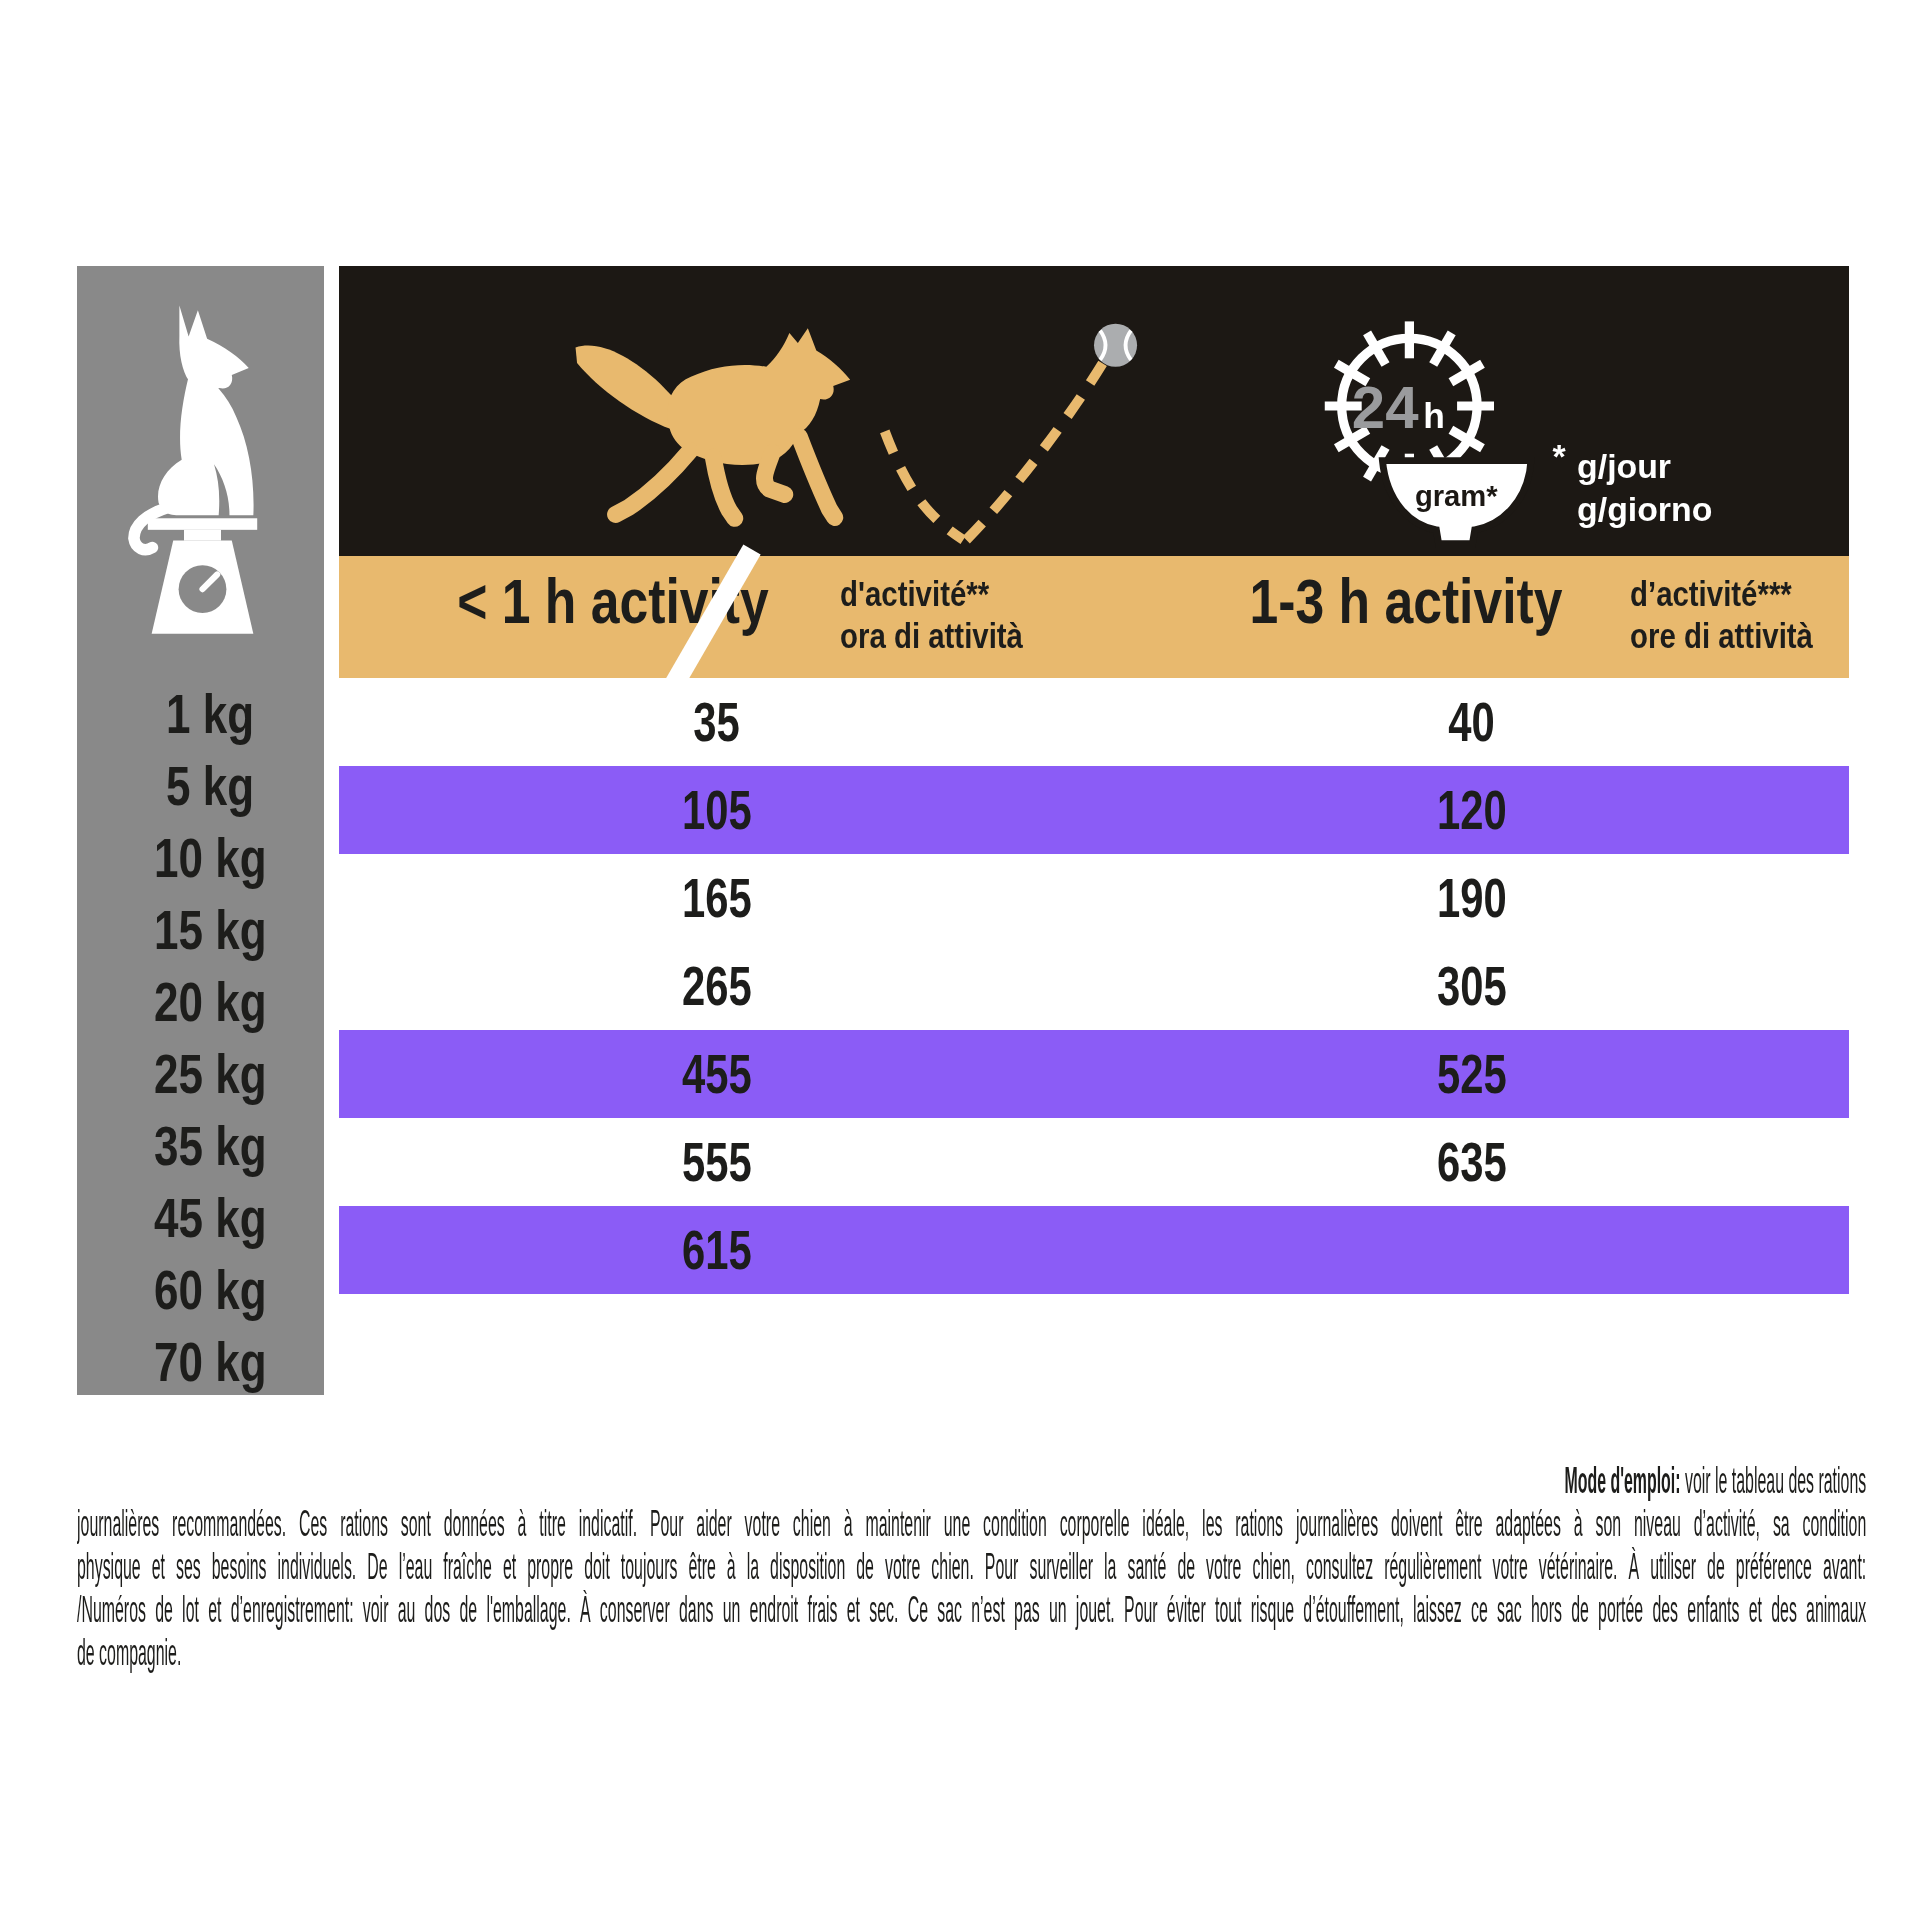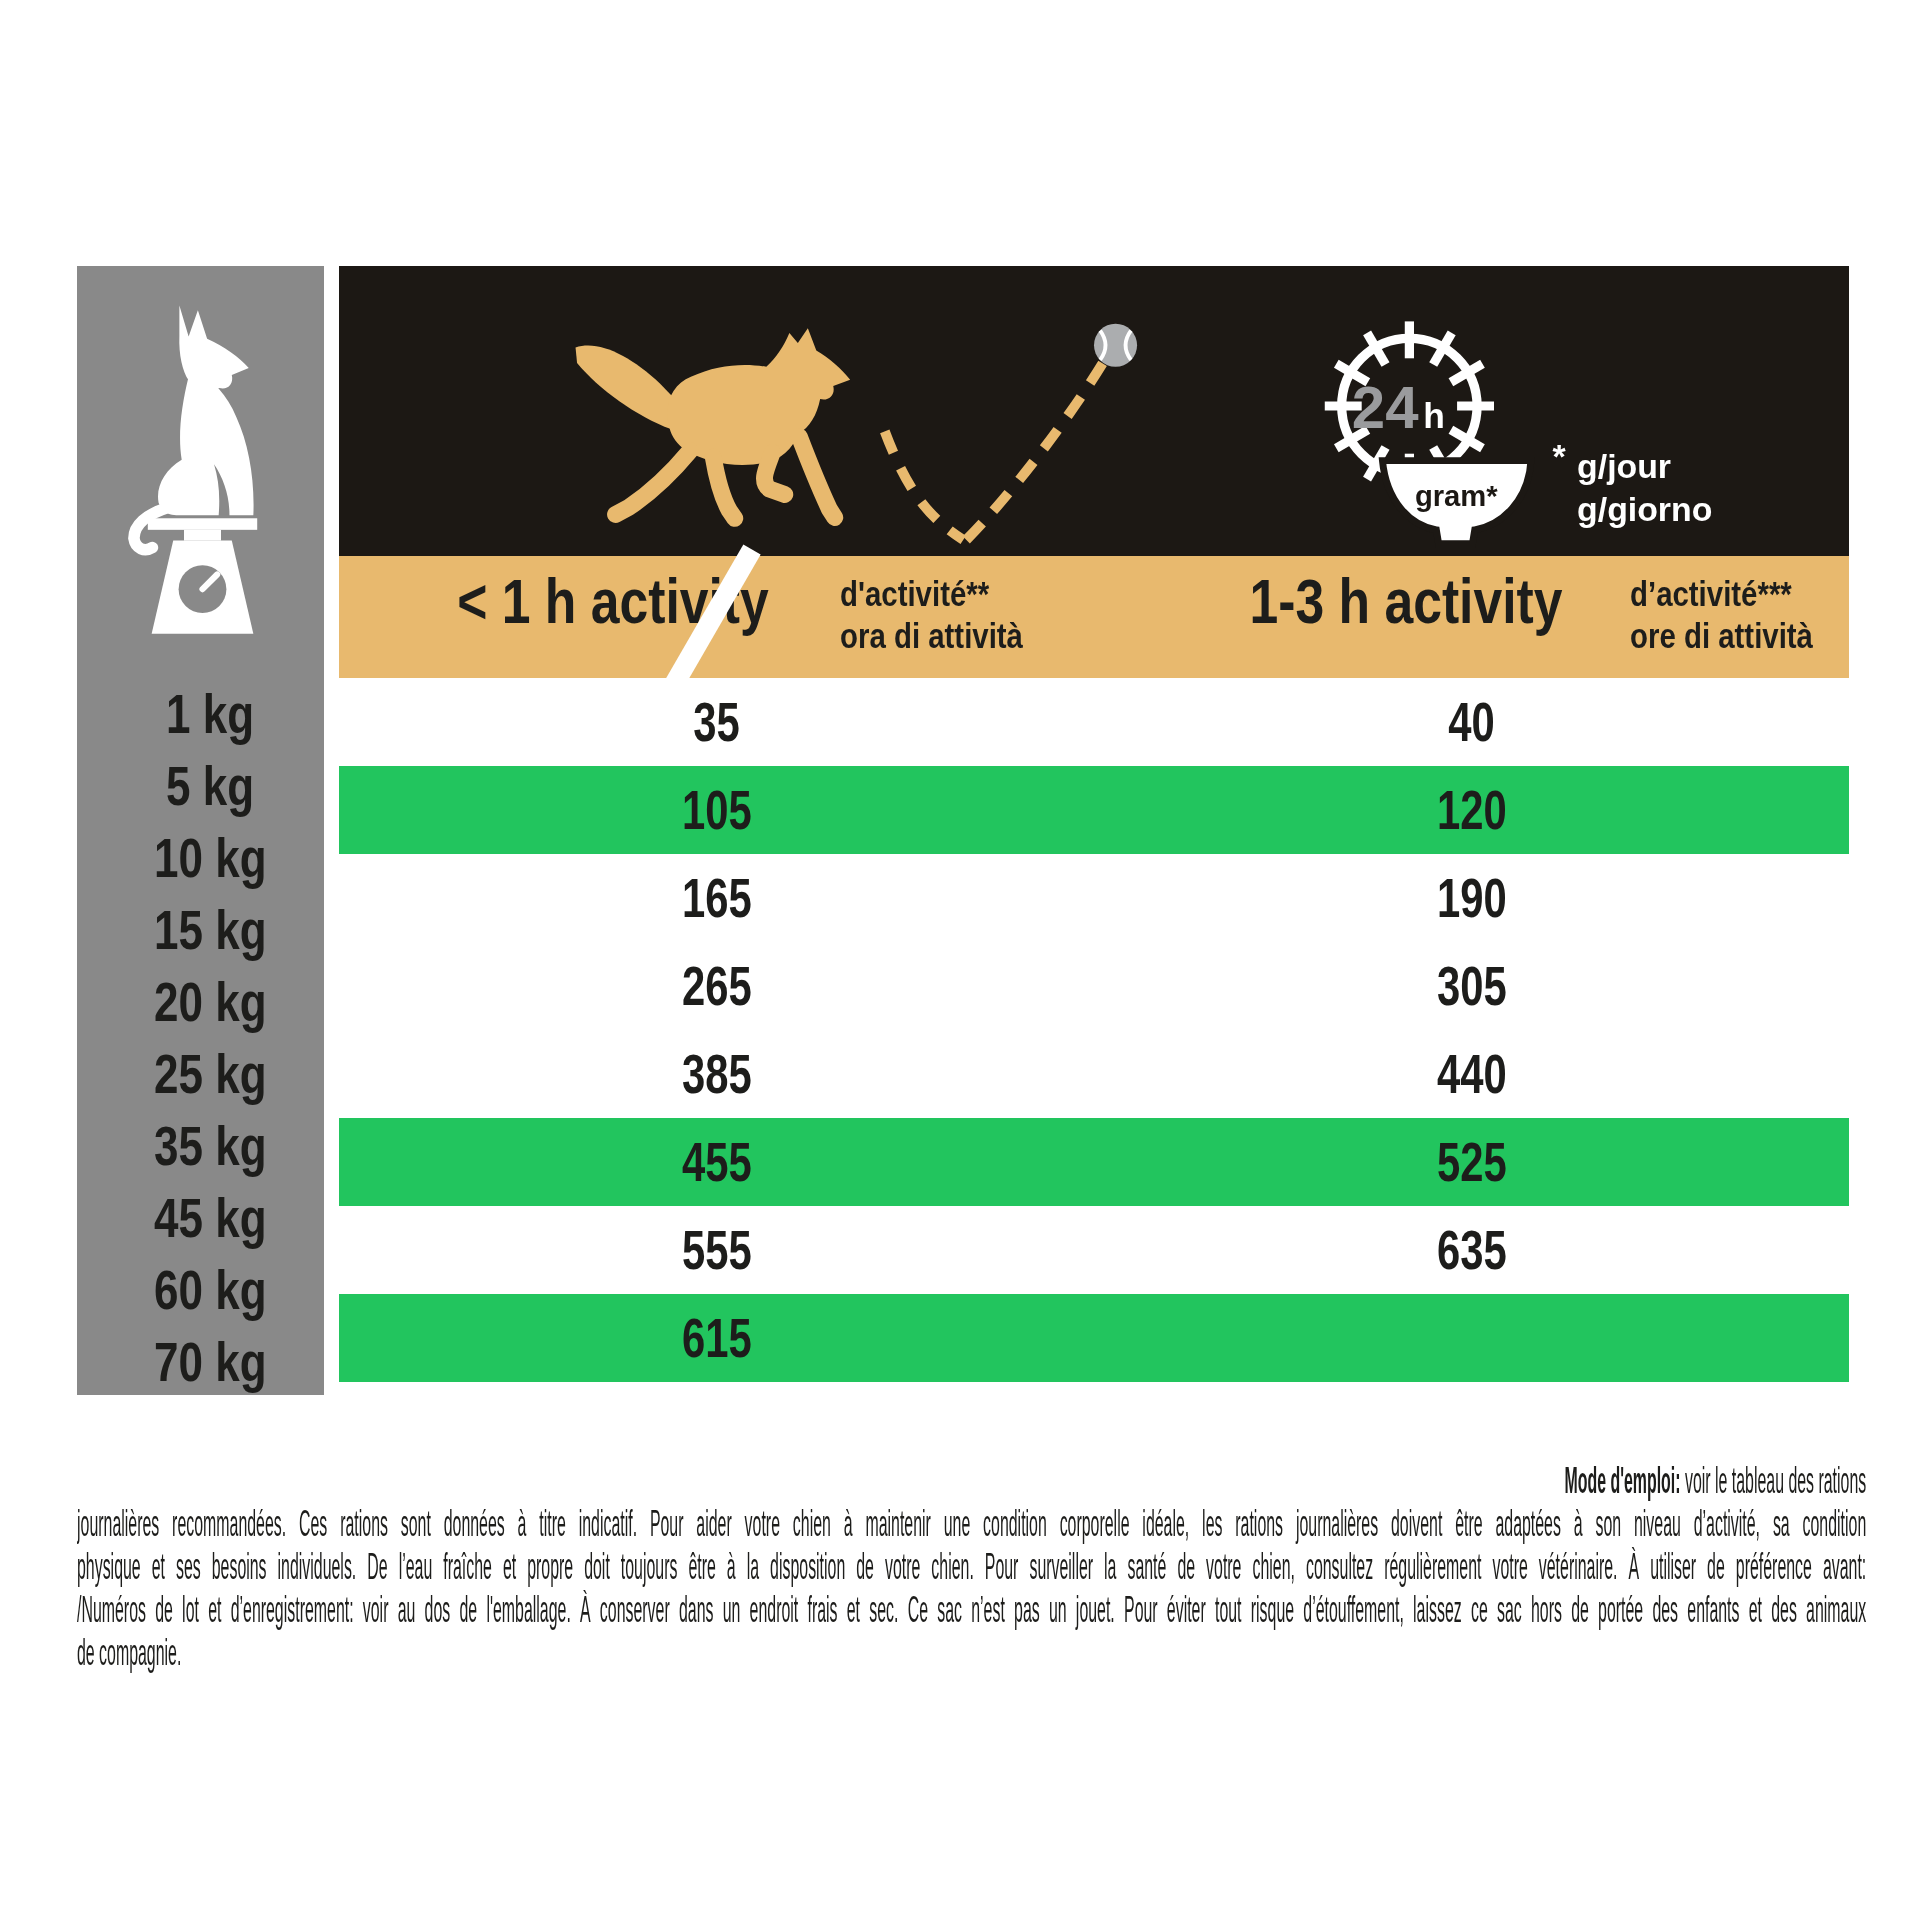--- a/index.html
+++ b/index.html
@@ -25,21 +25,21 @@
   .col-title.high{left:1067px;}
   .col-subs{position:absolute;top:17px;font-size:35px;font-weight:700;line-height:42px;color:#1d1d1b;
             transform:scaleX(0.84);transform-origin:0 0;white-space:nowrap;}
   .col-subs.low{left:501px;}
   .col-subs.high{left:1291px;}
   .slash{position:absolute;left:364px;top:-17px;width:20px;height:156px;background:#ffffff;transform:rotate(30deg);}
 
   
   .rows{position:absolute;left:339px;top:678px;width:1510px;}
   .row{height:88px;display:flex;}
-  .row.alt{background:#22c55e;}
+  .row.alt{background:#8b5cf6;}
   .cell{width:50%;display:flex;align-items:center;justify-content:center;}
   .cell span{display:inline-block;transform:scaleX(0.76);font-size:55px;font-weight:700;color:#1d1d1b;}
 
   
   .footer{position:absolute;left:77px;top:1459px;width:4161px;transform:scaleX(0.43);transform-origin:0 0;
           font-size:37px;line-height:43px;color:#1d1d1b;}
   .f-line{height:43px;overflow:hidden;}
   .f-right{text-align:right;}
   .f-just{text-align:justify;text-align-last:justify;}
   .f-bold{font-weight:700;}
@@ -190,28 +190,20 @@
         </div>
     </div>
     <div class="row">
       <div class="cell">
           <span>265</span>
         </div>
       <div class="cell">
           <span>305</span>
         </div>
     </div>
-    <div class="row">
-      <div class="cell">
-          <span>385</span>
-        </div>
-      <div class="cell">
-          <span>440</span>
-        </div>
-    </div>
     <div class="row alt">
       <div class="cell">
           <span>455</span>
         </div>
       <div class="cell">
           <span>525</span>
         </div>
     </div>
     <div class="row">
       <div class="cell">

